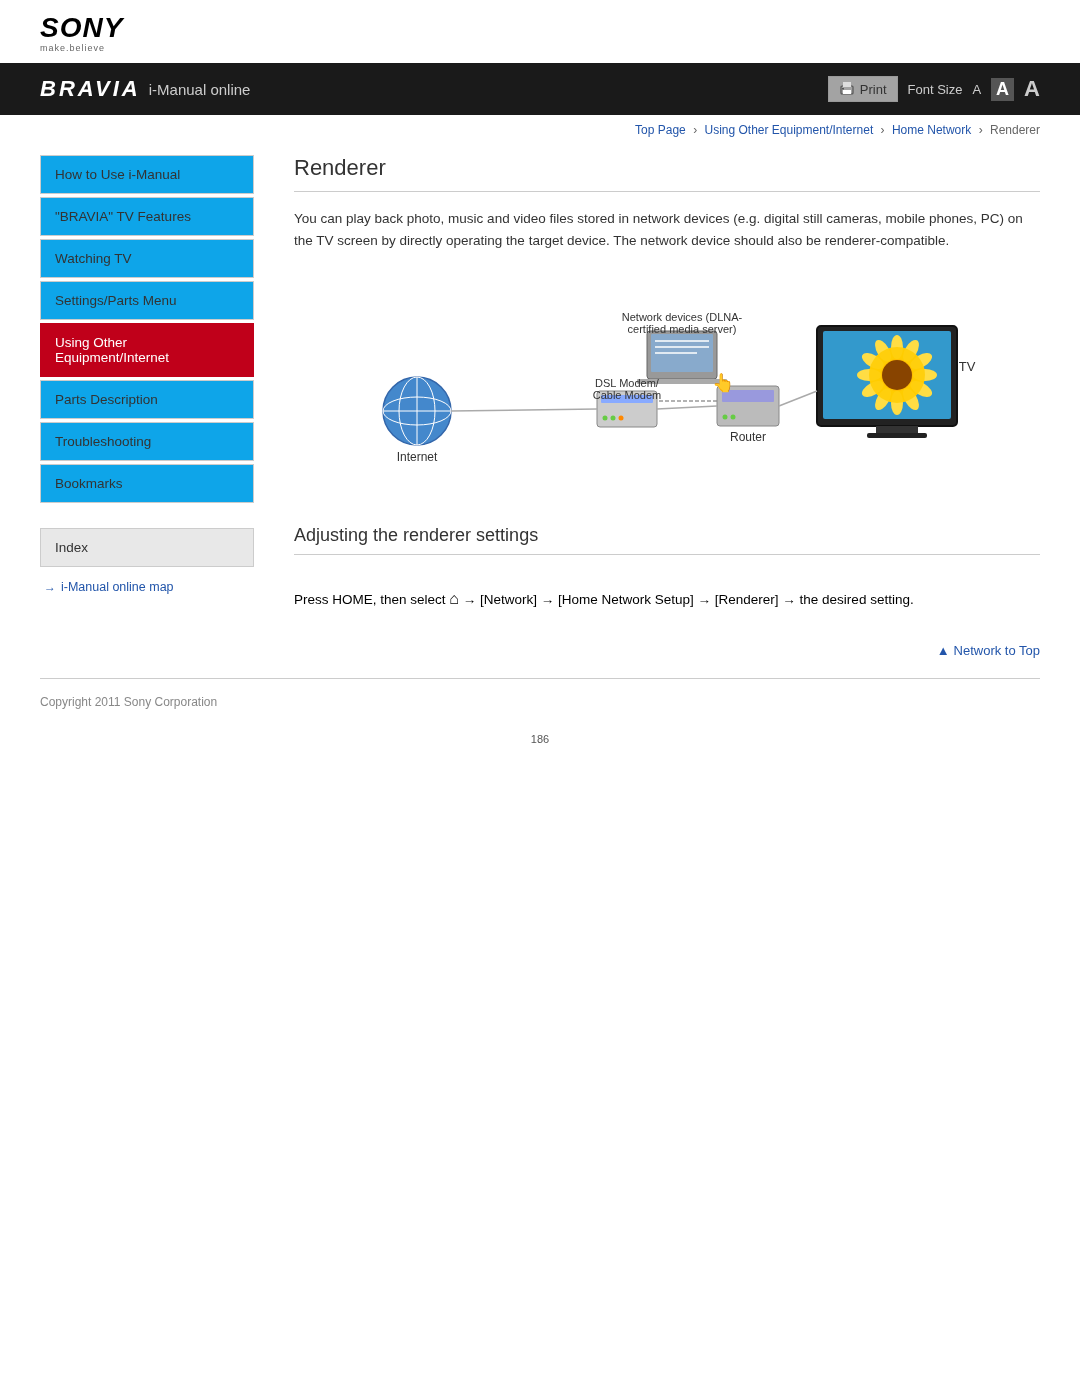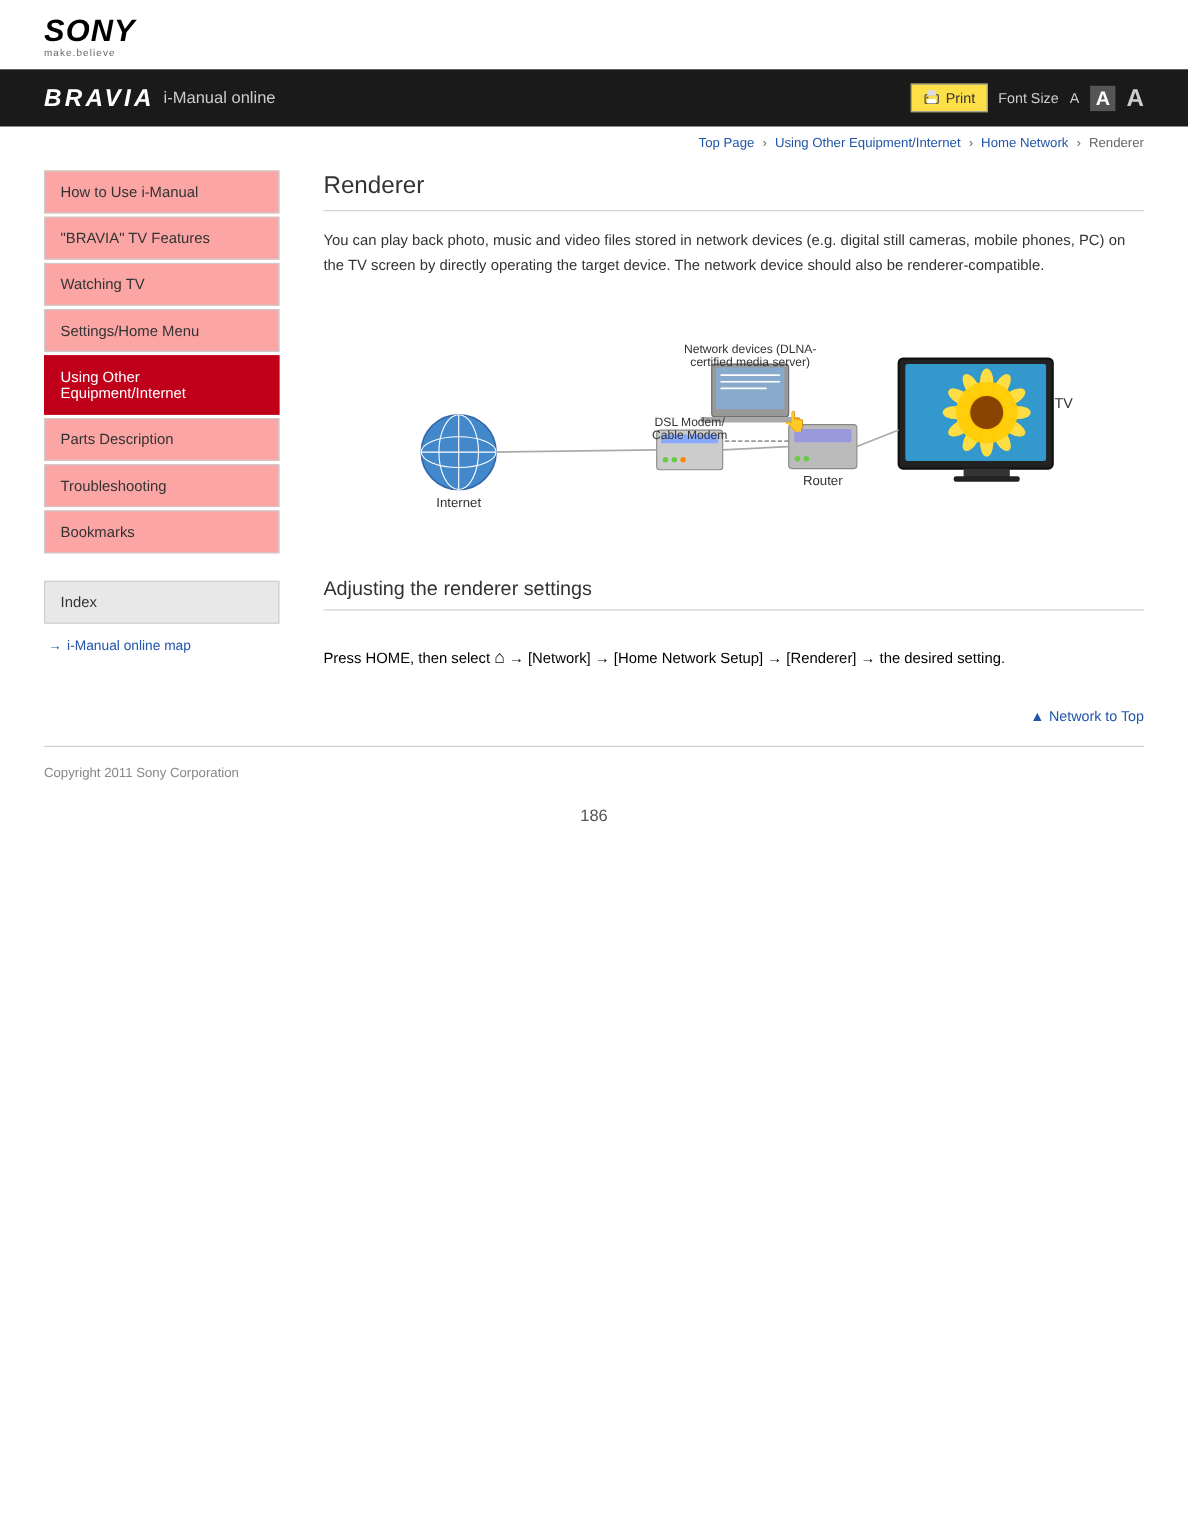--- a/index.html
+++ b/index.html
@@ -64,21 +64,21 @@
       color: #ccc;
       font-size: 15px;
       margin-left: 8px;
     }
     .nav-bar-right {
       display: flex;
       align-items: center;
       gap: 10px;
     }
     .print-btn {
-      background: #fde047;
+      background: #a3a3a3;
       border: 1px solid #999;
       padding: 4px 10px;
       font-size: 13px;
       cursor: pointer;
       display: flex;
       align-items: center;
       gap: 5px;
       color: #333;
     }
     .font-size-label {
@@ -131,21 +131,21 @@
       width: 230px;
       flex-shrink: 0;
       padding-top: 10px;
       padding-right: 16px;
     }
     .sidebar-item {
       display: block;
       padding: 11px 14px;
       font-size: 13.5px;
       color: #333;
-      background: #fca5a5;
+      background: #0ea5e9;
       border: 1px solid #ccc;
       margin-bottom: 3px;
       cursor: pointer;
       text-decoration: none;
     }
     .sidebar-item.active {
       background: #c0001a;
       color: #fff;
       border-color: #c0001a;
     }
@@ -244,21 +244,21 @@
       border-top: 1px solid #ccc;
       margin: 0 40px;
     }
     .footer {
       padding: 16px 40px;
       font-size: 12px;
       color: #888;
     }
     .page-number {
       text-align: center;
-      font-size: 15px;
+      font-size: 11px;
       color: #555;
       padding: 8px 0 16px 0;
     }
   </style>
 </head>
 <body>
 
 <div class="top-bar">
   <div class="sony-logo">
     <span class="sony-wordmark">SONY</span>
@@ -297,21 +297,21 @@
   <span class="breadcrumb-sep">›</span>
   <span>Renderer</span>
 </div>
 
 <div class="main-layout">
 
   <div class="sidebar">
     <a class="sidebar-item">How to Use i-Manual</a>
     <a class="sidebar-item">"BRAVIA" TV Features</a>
     <a class="sidebar-item">Watching TV</a>
-    <a class="sidebar-item">Settings/Home Menu</a>
+    <a class="sidebar-item">Settings/Parts Menu</a>
     <a class="sidebar-item active">Using Other Equipment/Internet</a>
     <a class="sidebar-item">Parts Description</a>
     <a class="sidebar-item">Troubleshooting</a>
     <a class="sidebar-item">Bookmarks</a>
     <div class="sidebar-divider"></div>
     <a class="sidebar-index">Index</a>
     <a class="sidebar-map-link" href="#">
       <span class="arrow-icon">→</span>
       <span>i-Manual online map</span>
     </a>

